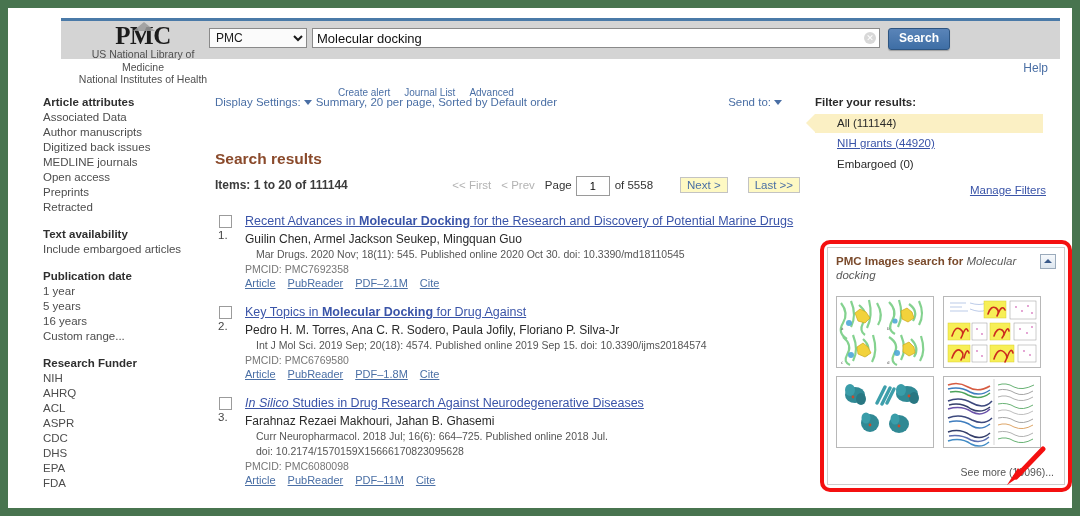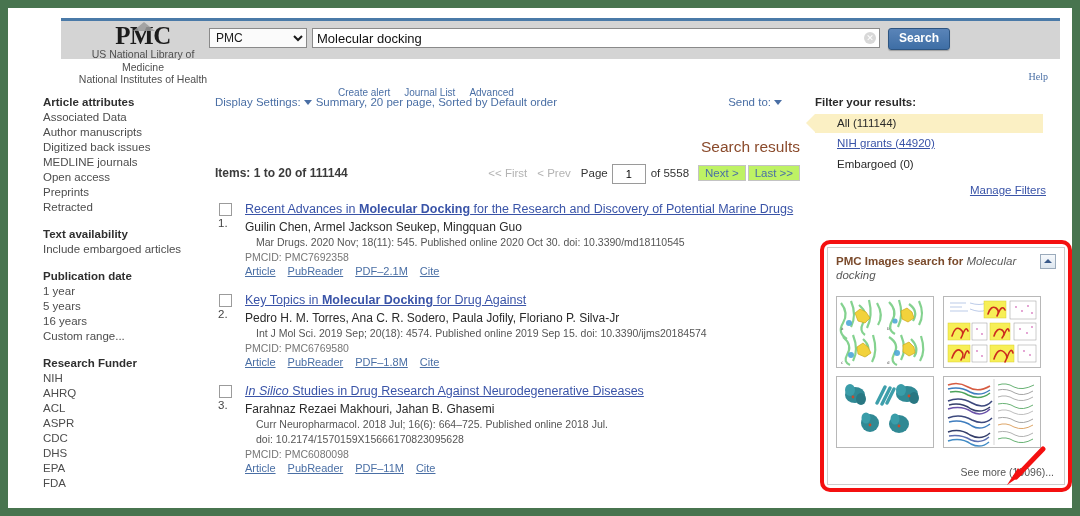--- a/index.html
+++ b/index.html
@@ -141,23 +141,22 @@
     margin-top: 36px;
   }
   .sub-links a { margin-right: 14px; }
   a, .lnk {
     color: #4a6fa5;
     text-decoration: none;
     cursor: pointer;
   }
   .help-link {
     position: absolute;
-    right: 12px; top: 50px;
-    font-size: 10px;
-    font-family: Liberation Serif, serif;
+    right: 12px; top: 40px;
+    font-size: 12px;
   }
 
   
   .left-col {
     position: absolute;
     left: 18px; top: 78px;
     width: 165px;
     font-size: 11.5px;
     color: #3b3b3b;
   }
@@ -202,25 +201,24 @@
     cursor: pointer;
   }
   .send-to {
     position: absolute;
     right: 18px; top: 0;
     color: #4a6fa5;
     font-size: 11.5px;
     cursor: pointer;
   }
   .results-title {
-    margin-top: 24px;
+    margin-top: 36px;
     font-size: 15.5px;
-    font-weight: normal;
+    font-weight: bold;
     color: #8a4a2b;
-    text-align: right;
   }
   .items-row {
     position: relative;
     margin-top: 10px;
     height: 20px;
   }
   .items-count {
     font-size: 12px;
     font-weight: bold;
     color: #3b3b3b;
@@ -243,22 +241,22 @@
     text-align: center;
     font-family: "Liberation Sans", sans-serif;
     vertical-align: middle;
   }
   .pg-of { color: #333; margin: 0 7px 0 5px; }
   .pg-btn {
     display: inline-block;
     border: 1px solid #c3c3c3;
     padding: 1px 6px;
     color: #4a6fa5;
-    background: #bef264;
-    margin-left: 2px;
+    background: #fef9c3;
+    margin-left: 20px;
     font-size: 11.5px;
     cursor: pointer;
     text-align: center;
   }
 
   
   .result {
     position: relative;
     margin-top: 16px;
     padding-left: 30px;

